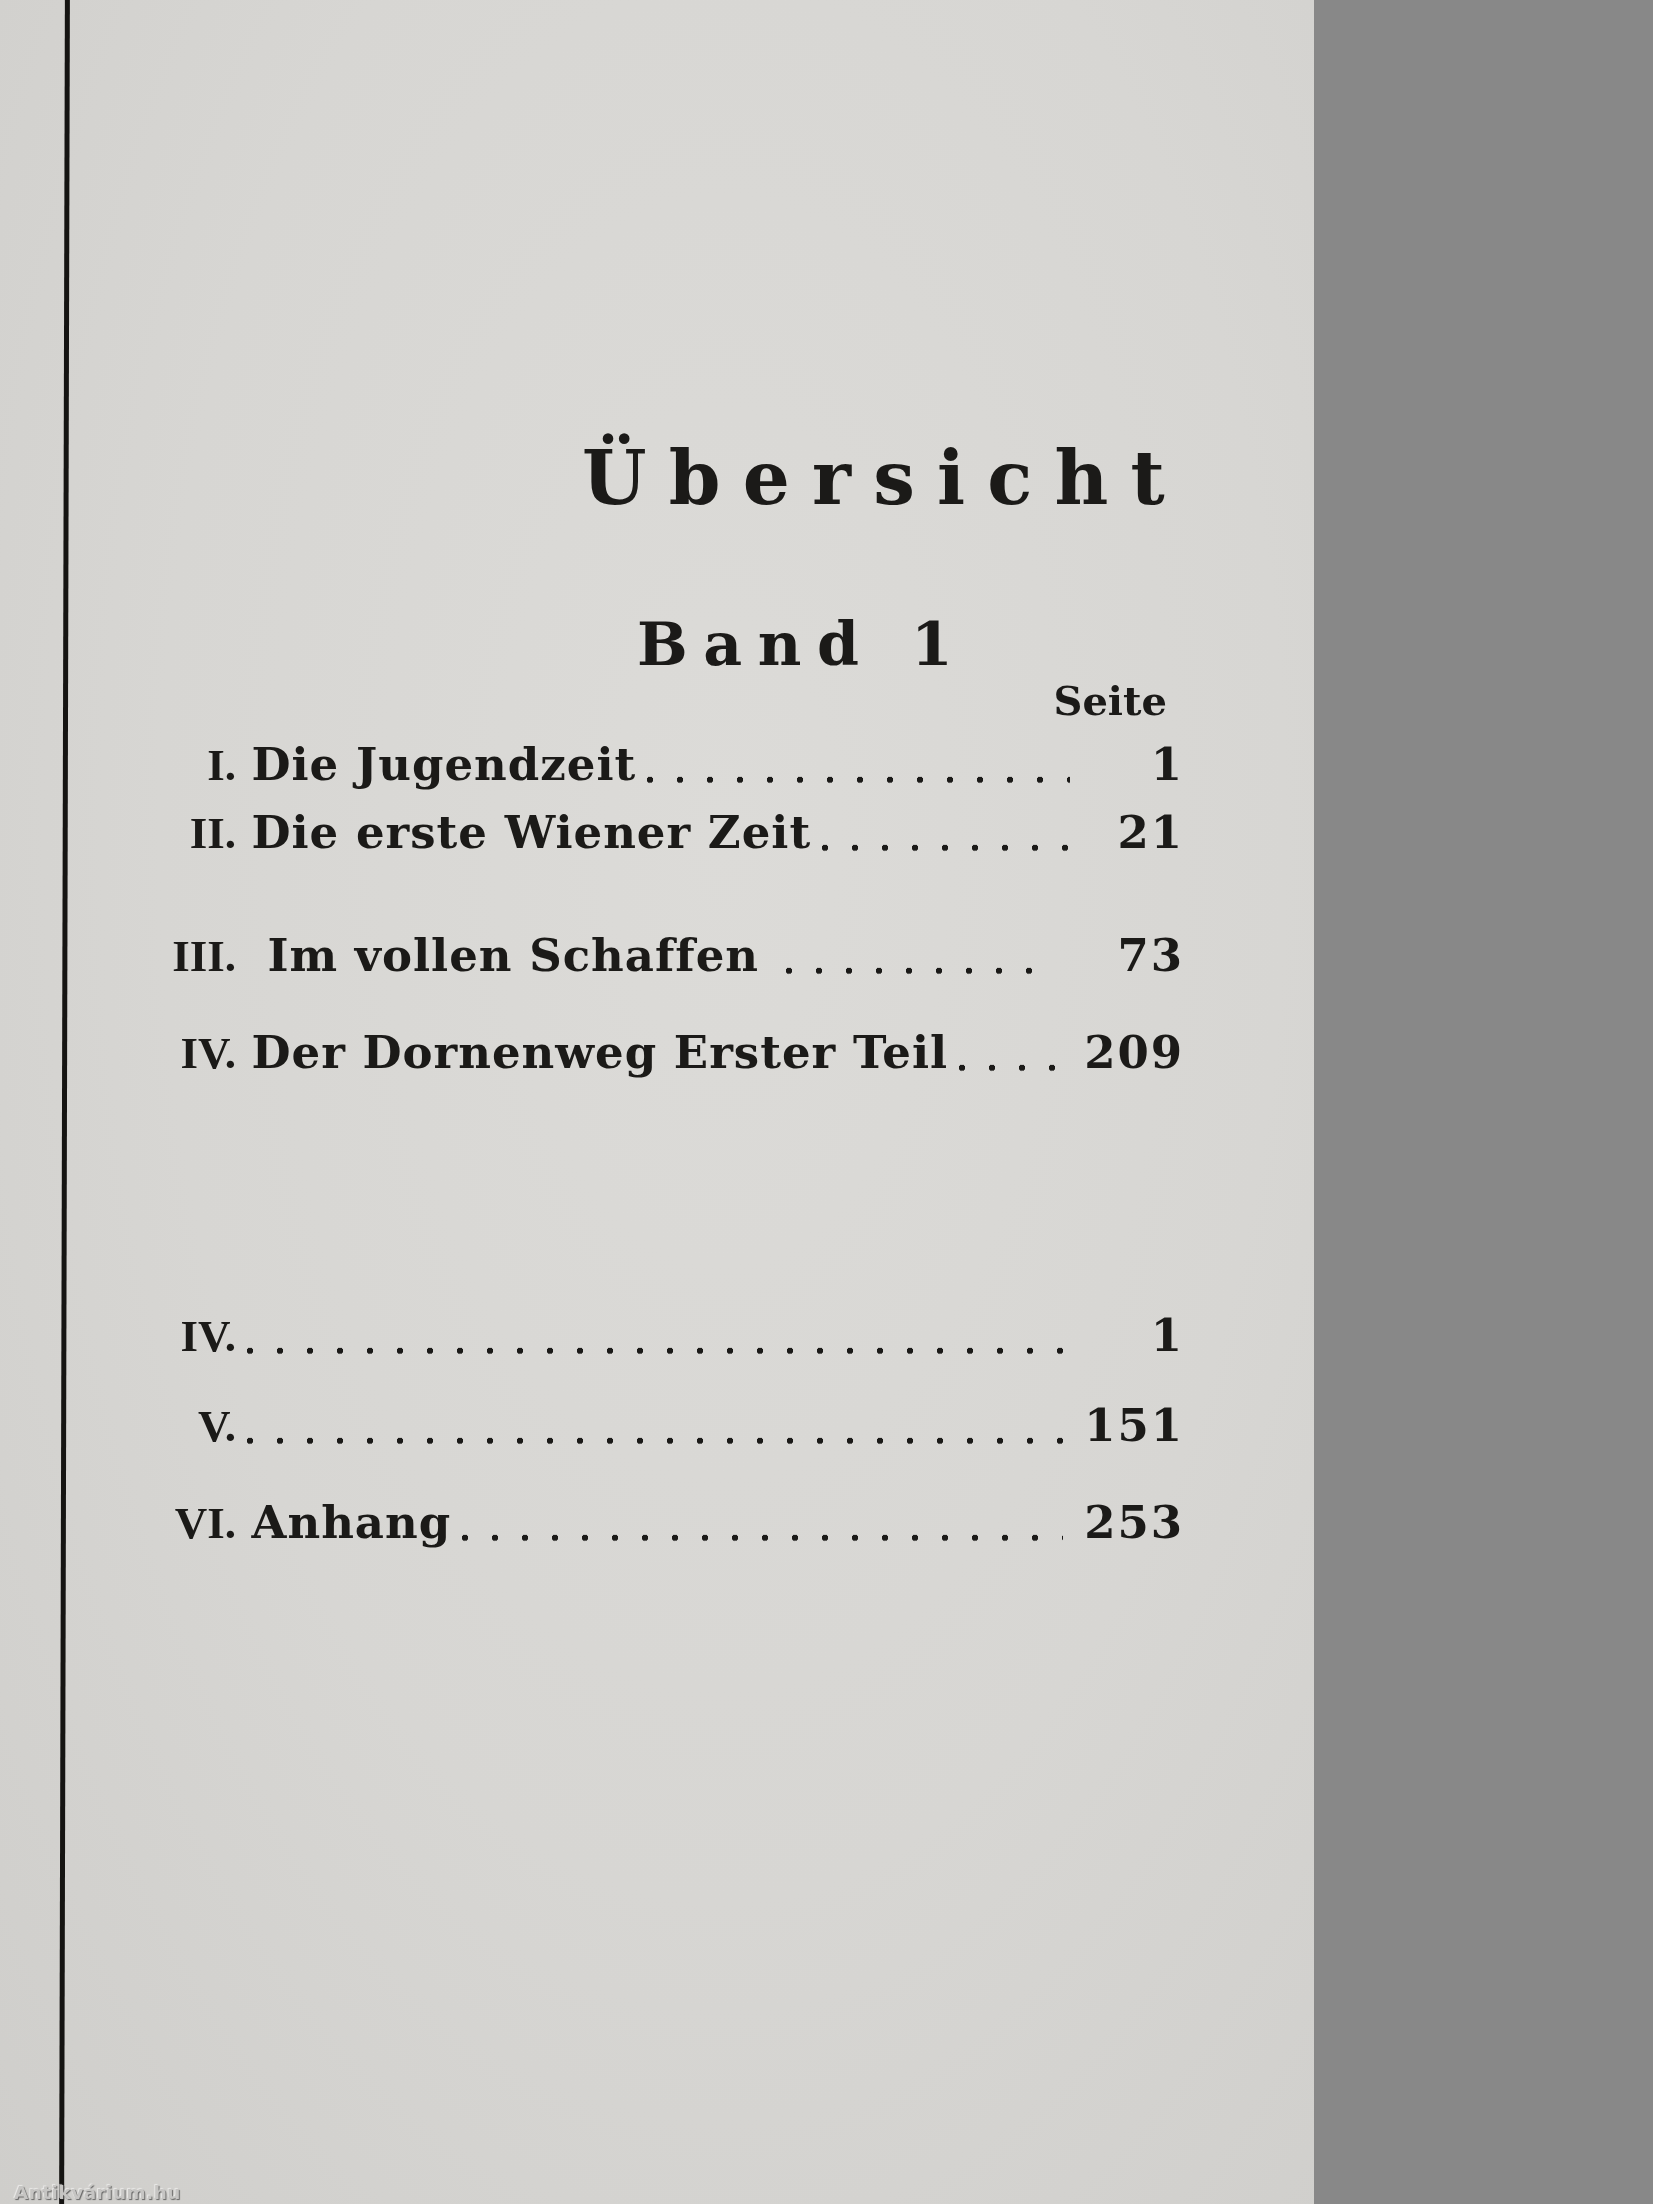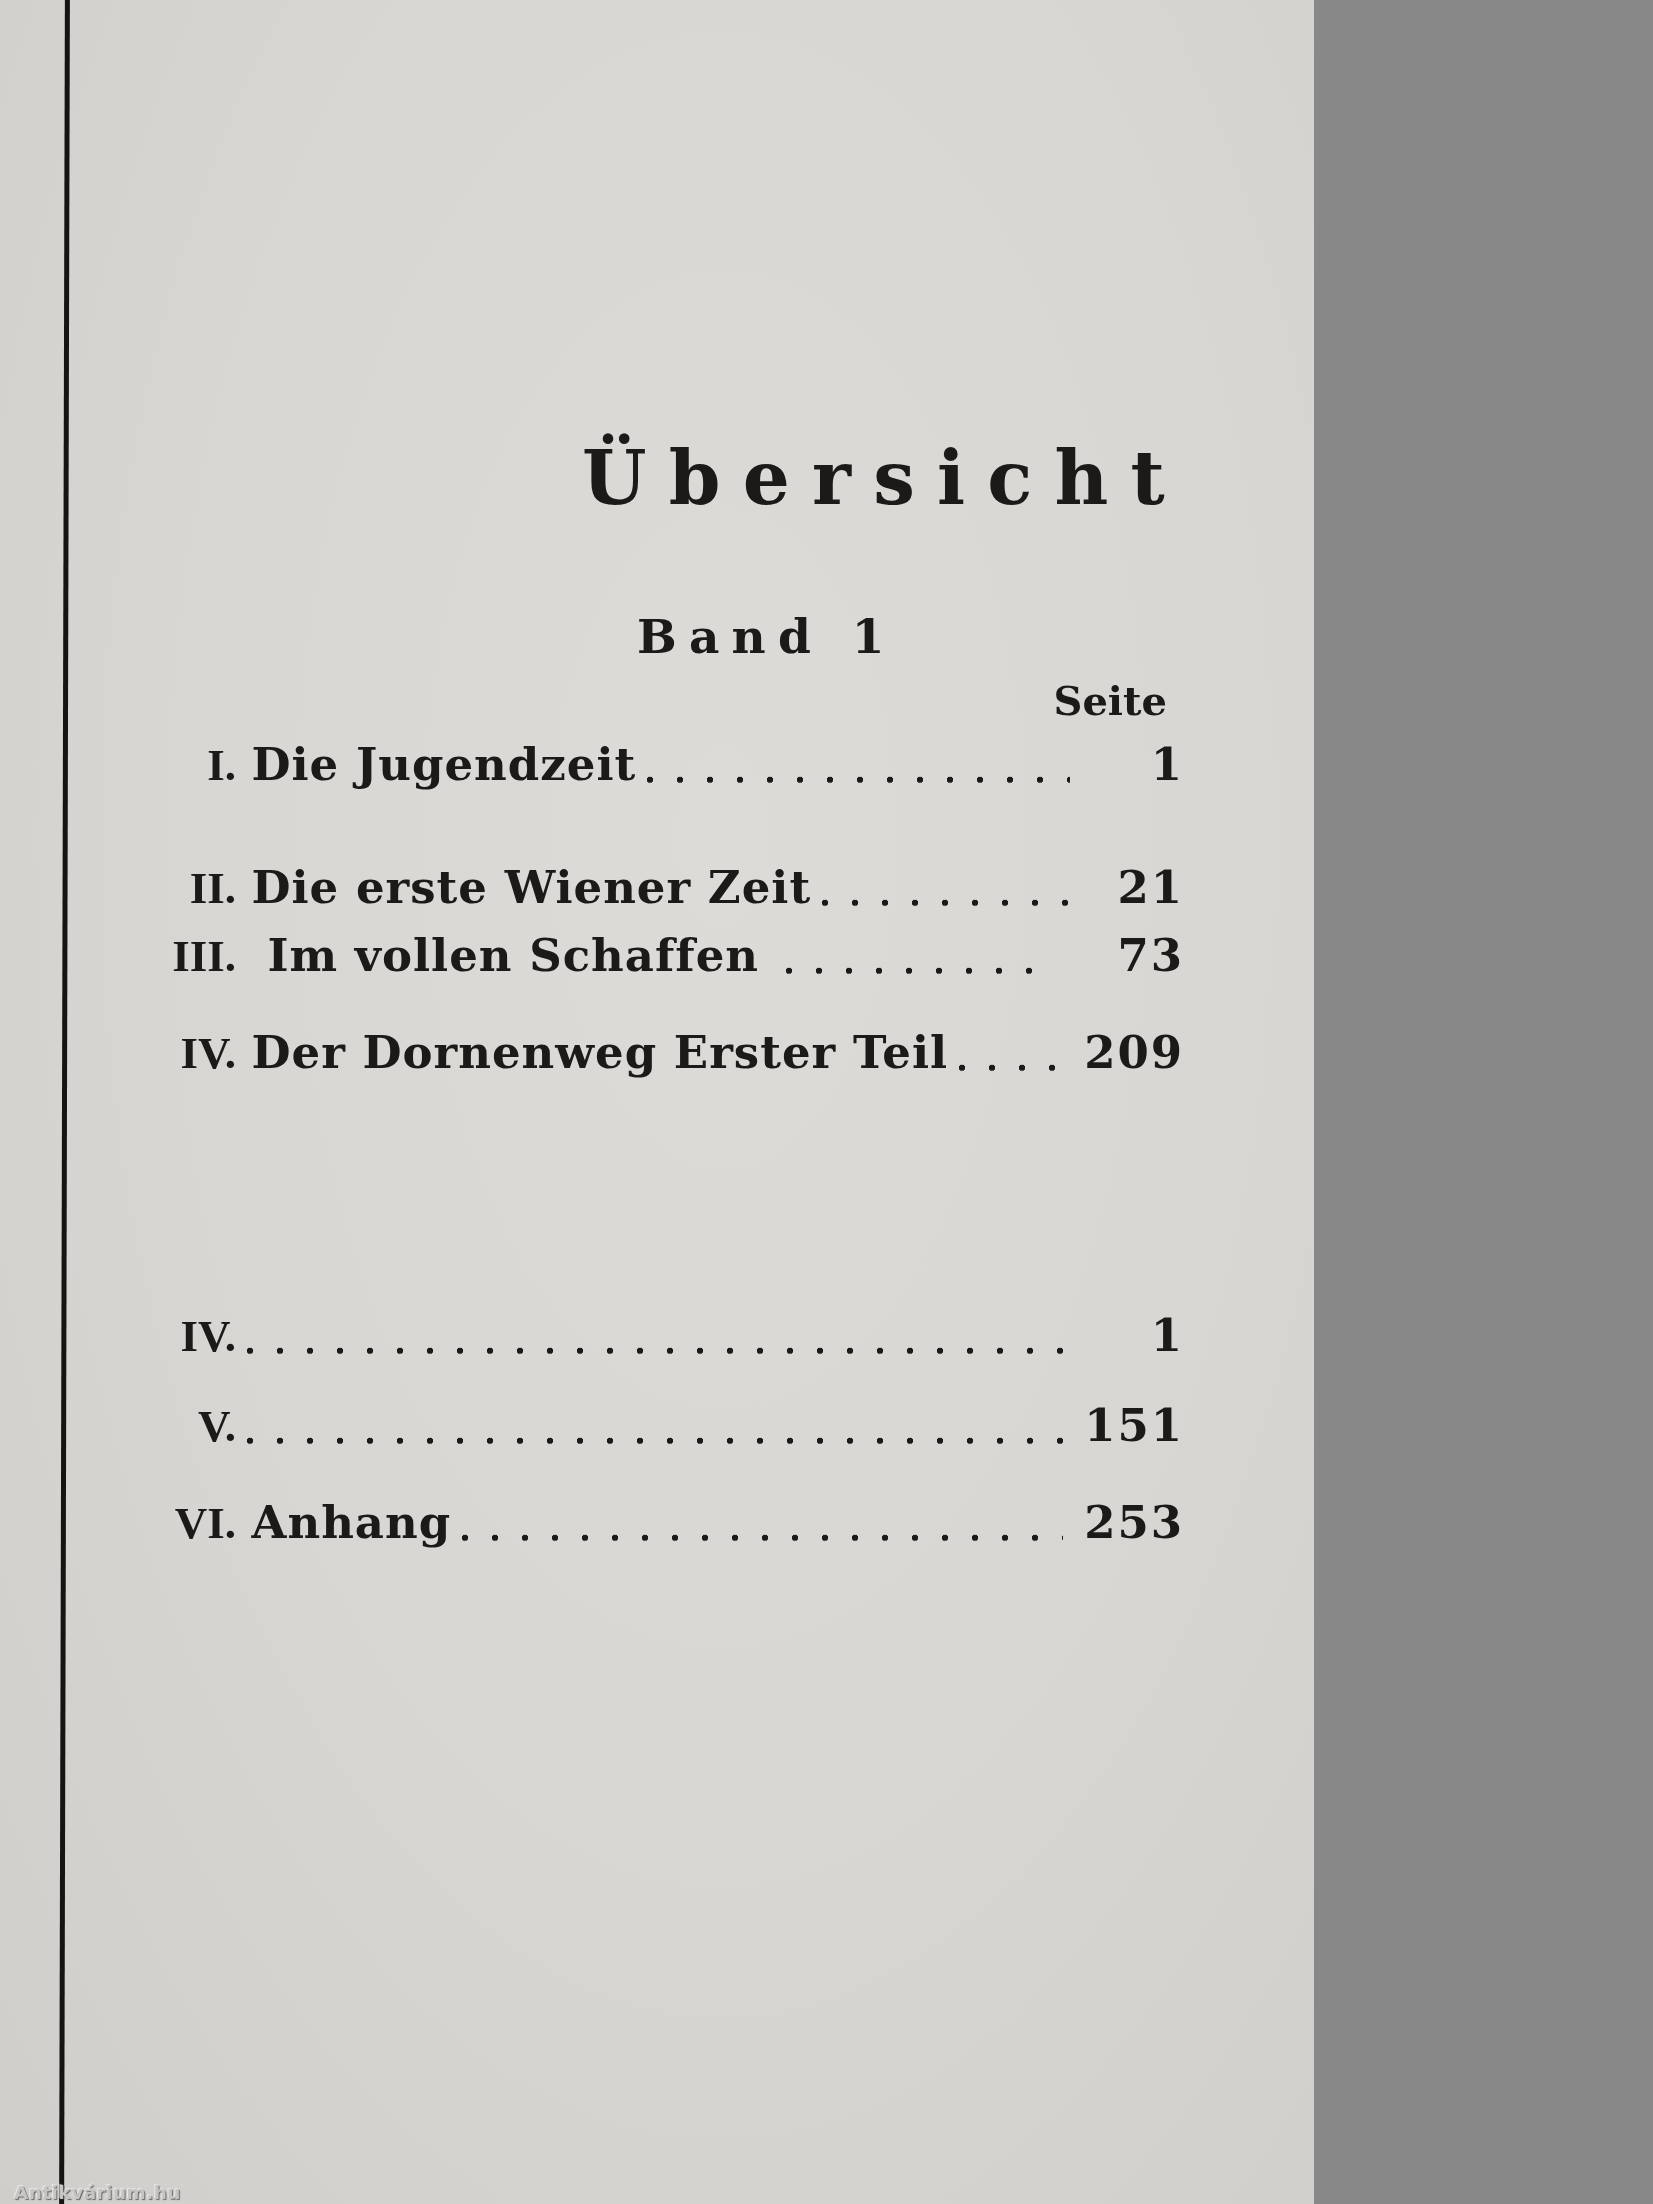--- a/index.html
+++ b/index.html
@@ -49,21 +49,21 @@
     top: 435px;
     left: 582px;
     font-size: 74px;
     font-weight: bold;
     letter-spacing: 0.30em;
     white-space: nowrap;
   }
 
   .band-heading {
     position: absolute;
-    font-size: 47px;
+    font-size: 60px;
     font-weight: bold;
     letter-spacing: 0.26em;
     white-space: nowrap;
   }
   .band-heading.band1 { top: 609px; left: 637px; }
   .band-heading.band2 { top: 1190px; left: 648px; }
 
   .seite-label {
     position: absolute;
     top: 677px;
@@ -102,21 +102,21 @@
     background-repeat: repeat-x;
     background-position: left bottom;
   }
   .toc-page {
     flex: 0 0 93px;
     text-align: right;
     letter-spacing: 1.9px;
   }
 
   .row-1 { top: 736px; }
-  .row-2 { top: 859px; }
+  .row-2 { top: 804px; }
   .row-3 { top: 927px; gap: 16px; }
   .row-4 { top: 1024px; }
   .row-5 { top: 1307px; }
   .row-6 { top: 1397px; }
   .row-7 { top: 1494px; }
 
   .watermark {
     position: absolute;
     left: 14px;
     bottom: 1.9px;

